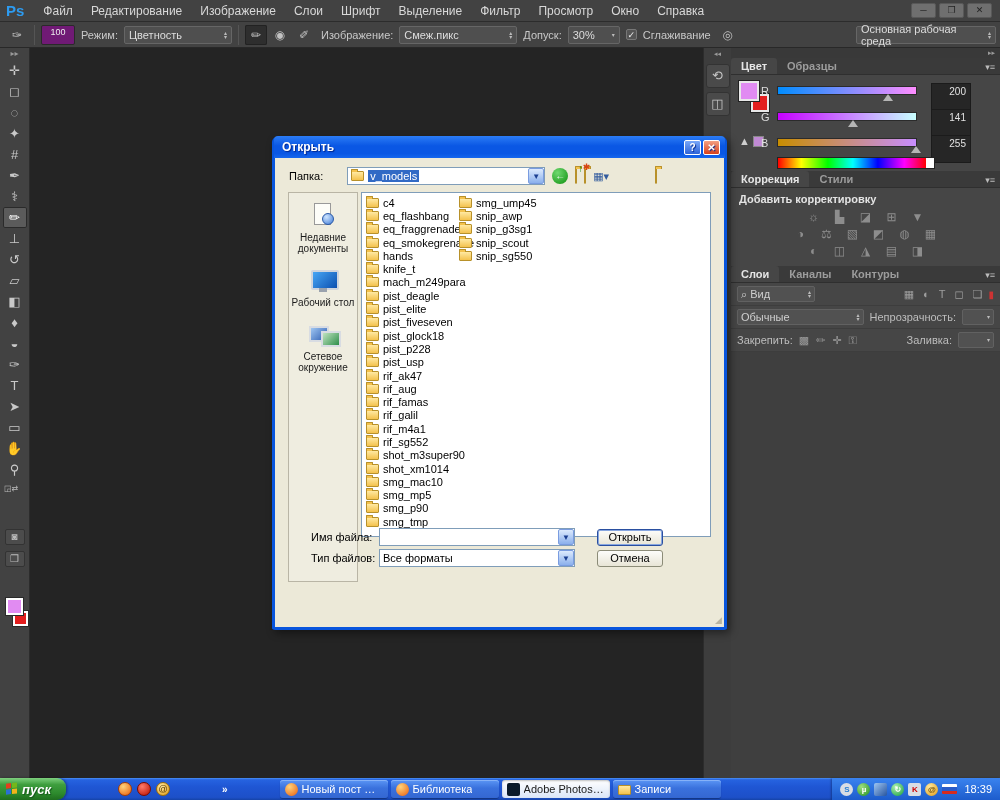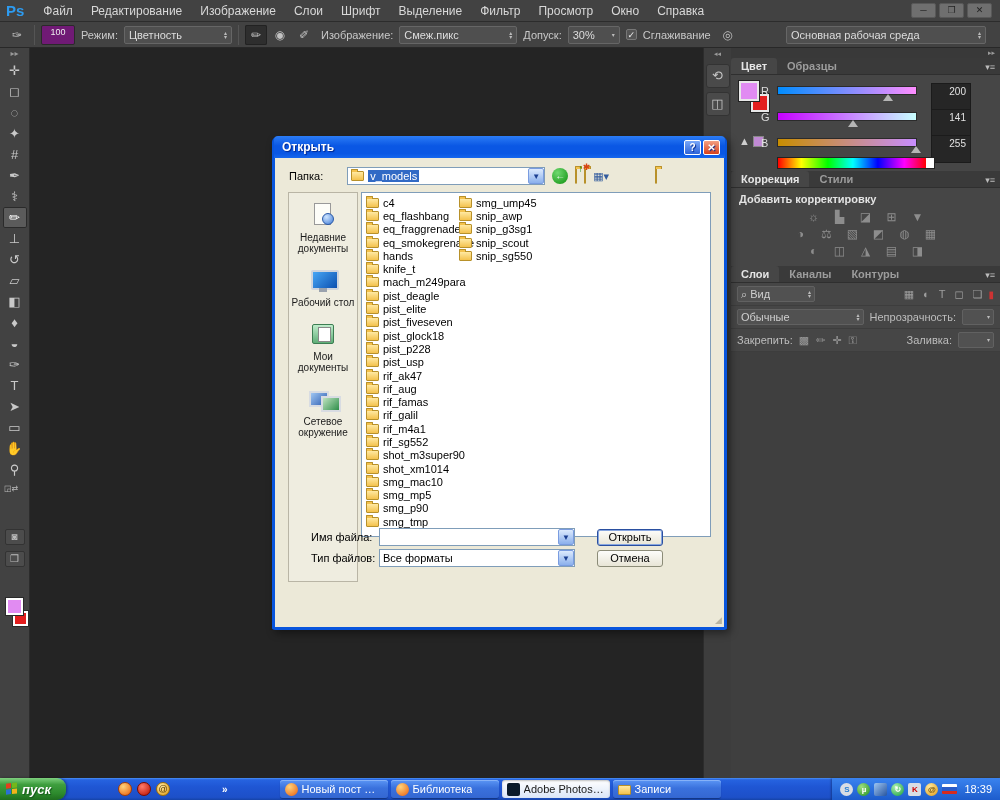--- a/index.html
+++ b/index.html
@@ -17,21 +17,21 @@
   #options-bar { left:0; top:22px; width:1000px; height:26px; background:#424242; border-bottom:1px solid #282828; display:flex; align-items:center; gap:6px; padding:0 6px; color:#ccc; font-size:11px; }
   .ob-sep { width:1px; height:20px; background:#333; border-right:1px solid #555; }
   .ob-label { color:#c8c8c8; }
   .ps-select { background:#4f4f4f; border:1px solid #666; border-radius:2px; color:#ddd; height:18px; display:flex; align-items:center; justify-content:space-between; padding:0 4px; font-size:11px; }
   .updn { font-size:6px; line-height:4px; color:#bbb; text-align:center; }
   .ob-iconbtn { width:22px; height:20px; border-radius:2px; color:#c2c2c2; font-size:12px; text-align:center; line-height:20px; }
   .ob-iconbtn.pressed { background:#2e2e2e; box-shadow:inset 0 0 0 1px #222; }
   .size-chip { width:34px; height:20px; background:#701a75; border:1px solid #2a2a2a; border-radius:2px; color:#eee; text-align:center; font-size:9px; line-height:9px; padding-top:2px; }
   .size-dot { width:5px; height:5px; background:#eee; border-radius:50%; margin:0 auto 1px; }
   .chk { width:11px; height:11px; background:#555; border:1px solid #777; border-radius:2px; color:#eee; font-size:9px; line-height:10px; text-align:center; }
-  #workspace-select { position:absolute; right:14px; width:200px; }
+  #workspace-select { position:absolute; right:4px; width:140px; }
 
   #toolbar { left:0; top:48px; width:30px; height:730px; background:#424242; border-right:1px solid #2c2c2c; }
   .tb-collapse { color:#999; font-size:8px; text-align:center; height:12px; line-height:12px; }
   .tool { width:24px; height:21px; margin:0 auto; color:#c9c9c9; font-size:13px; line-height:21px; text-align:center; border-radius:2px; }
   .tool.sel { background:#5b5b5b; box-shadow:inset 0 0 0 1px #2a2a2a; color:#fff; }
   #tool-swap { width:16px; margin:4px 0 0 4px; color:#bbb; font-size:8px; }
   #fg-swatch { left:6px; width:17px; height:17px; background:var(--fg_swatch); border:2px solid #fff; box-shadow:0 0 0 1px #2a2a2a; z-index:2; }
   #bg-swatch { left:13px; width:15px; height:15px; background:var(--bg_swatch); border:2px solid #fff; box-shadow:0 0 0 1px #2a2a2a; }
   .tool-bottom { width:20px; height:16px; margin:6px auto 0; background:#4c4c4c; border:1px solid #333; border-radius:2px; color:#bbb; font-size:10px; line-height:14px; text-align:center; }
 
@@ -424,24 +424,20 @@
 
   <div class="place">
         <div class="pi recent"></div>
         <div>Недавние документы</div>
       </div>
       <div class="place">
         <div class="pi desktop"></div>
         <div>Рабочий стол</div>
       </div>
       <div class="place">
-        <div class="pi docs"></div>
-        <div>Мои документы</div>
-      </div>
-      <div class="place">
         <div class="pi network"></div>
         <div>Сетевое окружение</div>
       </div>
     </div>
 
   <div class="abs" id="file-list">
     <div class="fcol c1">
 
     <div class="fitem">
           <span class="fold-ic"></span>

